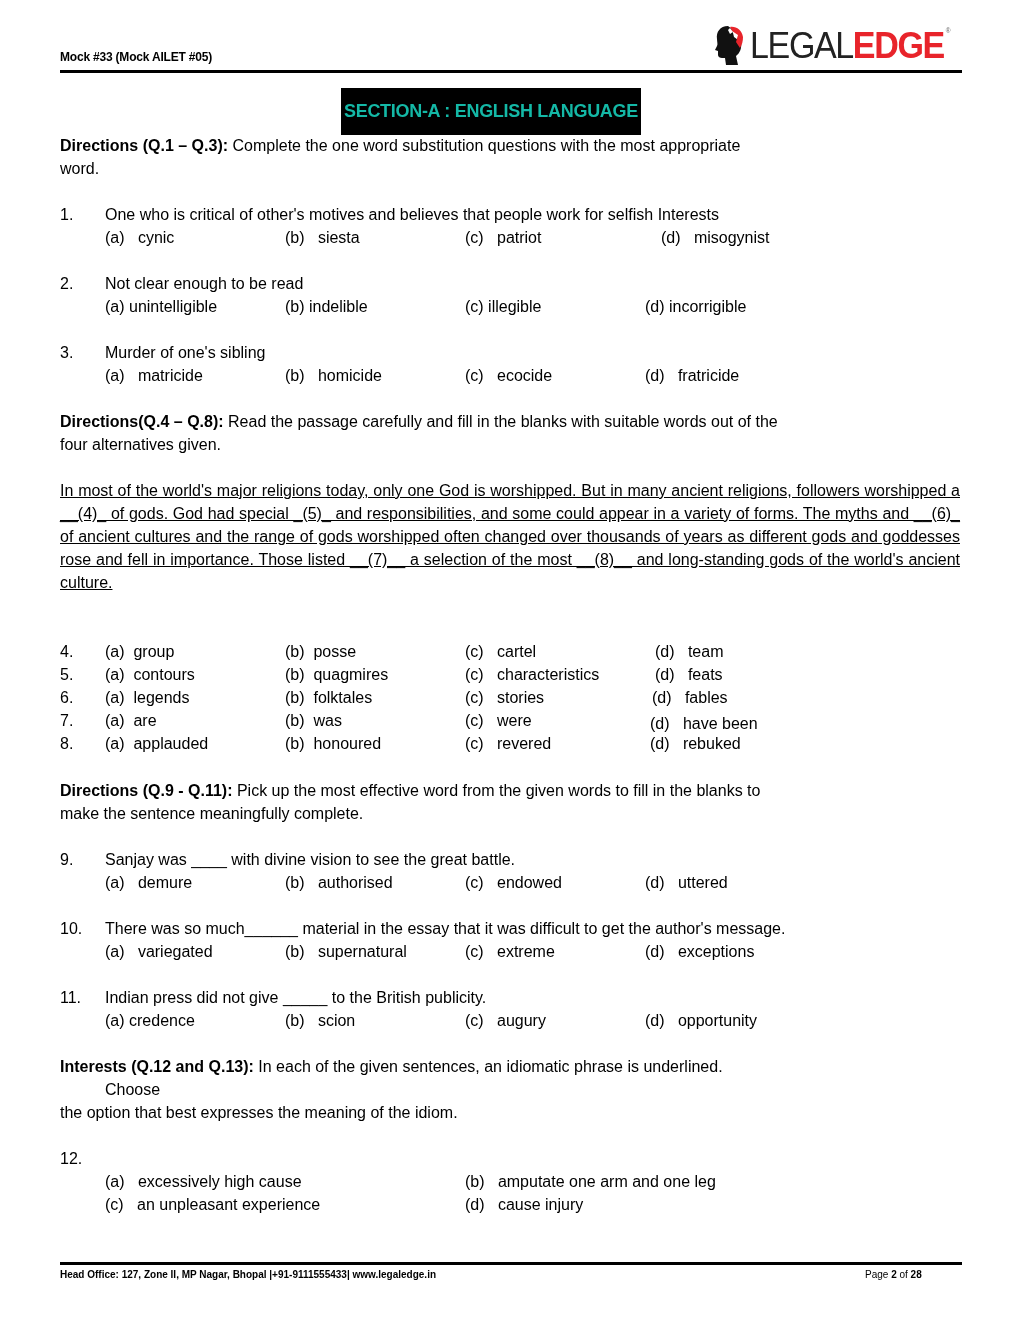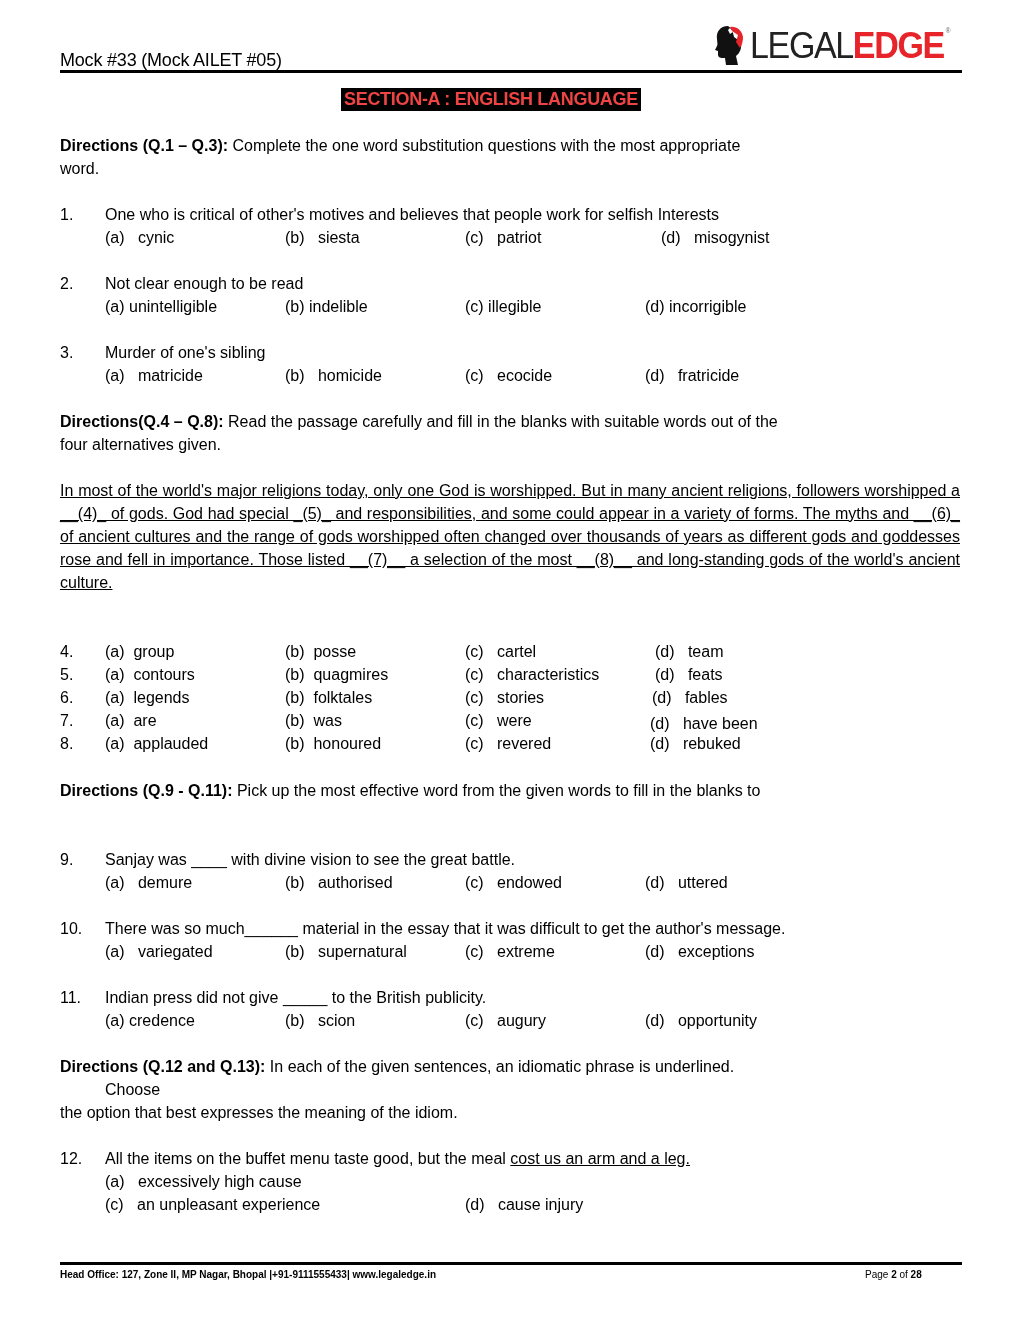--- a/index.html
+++ b/index.html
@@ -1,27 +1,27 @@
 <!DOCTYPE html>
 <html><head>
   <meta charset="utf-8">
   <style>
     html, body { margin:0; padding:0; background:#fff; }
     body { width:1020px; height:1320px; position:relative; overflow:hidden;
            font-family:"Liberation Sans", sans-serif; color:#000; }
     .abs { position:absolute; }
-    .hdr-title { left:60px; top:50px; font-size:18px; font-weight:normal; letter-spacing:-0.2px; }
+    .hdr-title { left:60px; top:50px; font-size:12px; font-weight:bold; letter-spacing:-0.2px; }
     .logo { left:714px; top:22px; height:46px; display:flex; align-items:center; }
     .logo-text { font-size:37px; letter-spacing:-1.5px; line-height:1; transform:scaleX(0.92); transform-origin:left center; }
     .logo-legal { color:#222; font-weight:normal; }
     .logo-edge { color:#e8242b; font-weight:bold; }
     .logo-reg { font-size:7px; color:#666; vertical-align:top; margin-left:2px; }
     .rule-top { left:60px; top:70px; width:902px; height:3px; background:#000; }
-    .section { left:341px; top:88px; background:#000; color:#ef4444; font-weight:bold;
-               font-size:18px; padding:1px 3px; letter-spacing:-0.3px; }
+    .section { left:341px; top:88px; background:#000; color:#14b8a6; font-weight:bold;
+               font-size:18px; padding:13px 3px; letter-spacing:-0.3px; }
     .txt { font-size:16px; line-height:23px; }
     .dir b { font-weight:bold; }
     .qnum { position:absolute; left:60px; }
     .qtext { position:absolute; left:105px; white-space:nowrap; }
     .opt { position:absolute; white-space:nowrap; }
     .passage { left:60px; top:479px; width:900px; text-align:justify; }
     .passage p { margin:0;text-decoration:underline; }
     .uline { text-decoration:underline; }
     .rule-bot { left:60px; top:1262px; width:902px; height:3px; background:#000; }
     .foot { top:1269px; font-size:10px; font-weight:bold; }
@@ -123,20 +123,21 @@
     <span class="qnum" style="top:92px">8.</span>
     <span class="opt" style="left:105px;top:92px;white-space:pre">(a)  applauded</span>
     <span class="opt" style="left:285px;top:92px;white-space:pre">(b)  honoured</span>
     <span class="opt" style="left:465px;top:92px;white-space:pre">(c)   revered</span>
     <span class="opt" style="left:650px;top:92px;white-space:pre">(d)   rebuked</span>
   </div>
 </div>
 
 <div class="abs txt dir" style="left:60px;top:779px;width:900px;">
   <b>Directions (Q.9 - Q.11):</b><span> Pick up the most effective word from the given words to fill in the blanks to</span><br>
+  <span>make the sentence meaningfully complete.</span>
 </div>
 
 <div class="abs txt" style="left:0;top:848px;width:1020px;height:185px;">
   <div>
     <span class="qnum" style="top:0">9.</span>
     <span class="qtext" style="top:0">Sanjay was ____ with divine vision to see the great battle.</span>
     <span class="opt" style="left:105px;top:23px;white-space:pre">(a)   demure</span>
     <span class="opt" style="left:285px;top:23px;white-space:pre">(b)   authorised</span>
     <span class="opt" style="left:465px;top:23px;white-space:pre">(c)   endowed</span>
     <span class="opt" style="left:645px;top:23px;white-space:pre">(d)   uttered</span>
@@ -153,28 +154,28 @@
     <span class="qnum" style="top:138px">11.</span>
     <span class="qtext" style="top:138px">Indian press did not give _____ to the British publicity.</span>
     <span class="opt" style="left:105px;top:161px;white-space:pre">(a) credence</span>
     <span class="opt" style="left:285px;top:161px;white-space:pre">(b)   scion</span>
     <span class="opt" style="left:465px;top:161px;white-space:pre">(c)   augury</span>
     <span class="opt" style="left:645px;top:161px;white-space:pre">(d)   opportunity</span>
   </div>
 </div>
 
 <div class="abs txt dir" style="left:60px;top:1055px;width:900px;">
-  <b>Directions (Q.12 and Q.13):</b><span> In each of the given sentences, an idiomatic phrase is underlined.</span><br>
+  <b>Interests (Q.12 and Q.13):</b><span> In each of the given sentences, an idiomatic phrase is underlined.</span><br>
   <span style="padding-left:45px">Choose</span><br>
   <span>the option that best expresses the meaning of the idiom.</span>
 </div>
 
 <div class="abs txt" style="left:0;top:1147px;width:1020px;height:70px;">
   <span class="qnum" style="top:0">12.</span>
-  <span class="qtext" style="top:0"><span>All the items on the buffet menu taste good, but the meal </span><span class="uline">cost us an arm and a leg.</span></span>
   <span class="opt" style="left:105px;top:23px;white-space:pre">(a)   excessively high cause</span>
+  <span class="opt" style="left:465px;top:23px;white-space:pre">(b)   amputate one arm and one leg</span>
   <span class="opt" style="left:105px;top:46px;white-space:pre">(c)   an unpleasant experience</span>
   <span class="opt" style="left:465px;top:46px;white-space:pre">(d)   cause injury</span>
 </div>
 
 <div class="abs rule-bot"></div>
 <div class="abs foot foot-l">Head Office: 127, Zone II, MP Nagar, Bhopal |+91-9111555433| www.legaledge.in</div>
 <div class="abs foot foot-r"><span>Page </span><b>2</b><span> of </span><b>28</b></div>
 
 </body></html>

